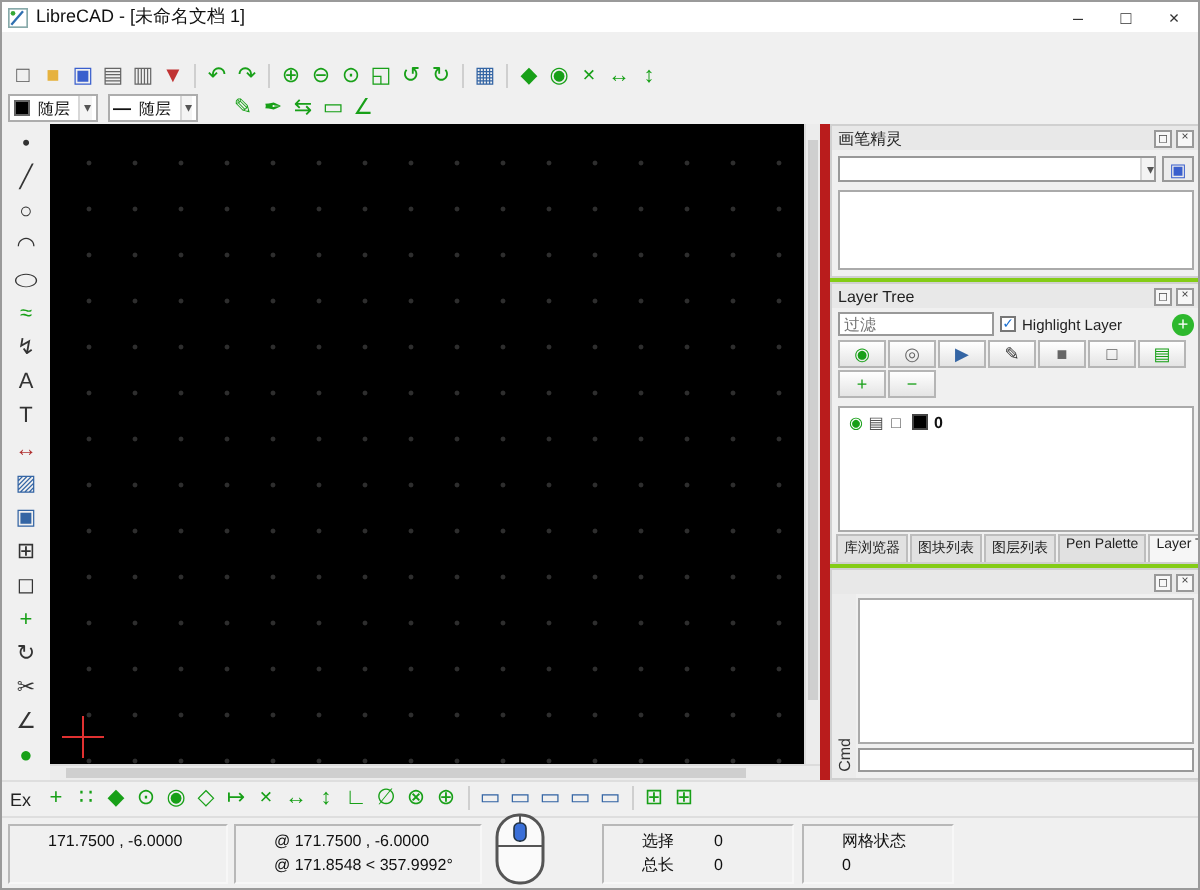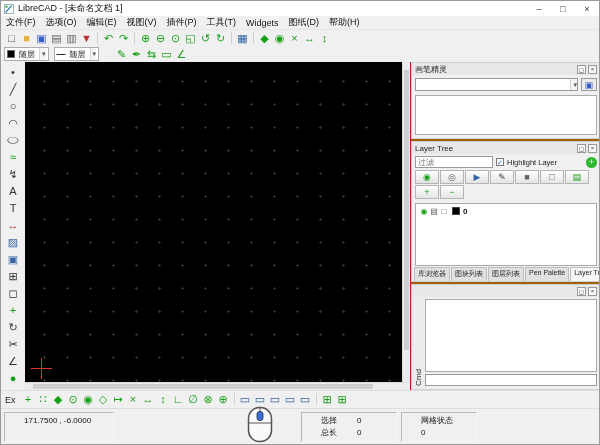--- a/index.html
+++ b/index.html
@@ -40,21 +40,21 @@
   .canvas{position:absolute;left:24px;top:61px;width:377px;height:320px;background:var(--canvas-bg,#000);background-image:radial-gradient(circle,var(--grid-dot,#2e2e2e) 1px,transparent 1.4px);background-size:23px 23px;background-position:8px 8px}
   .cross{position:absolute;background:var(--crosshair-red,#e03131)}
   .cross.h{left:6px;top:306px;width:21px;height:1px}
   .cross.v{left:16px;top:296px;width:1px;height:21px}
   .vscroll{position:absolute;left:401px;top:61px;width:8px;height:320px;background:#ececec;border-left:1px solid #dcdcdc}
   .vscroll .thumb{position:absolute;left:1px;right:1px;top:8px;height:280px;background:#cfcfcf}
   .hscroll{position:absolute;left:24px;top:381px;width:385px;height:8px;background:#ececec;border-top:1px solid #dcdcdc}
   .hscroll .thumb{position:absolute;top:1px;bottom:1px;left:8px;width:340px;background:#cfcfcf}
 
   
-  .dock{position:absolute;left:409px;top:61px;width:191px;height:328px;background:#a16207;border-left:1px solid #b91c1c}
+  .dock{position:absolute;left:409px;top:61px;width:191px;height:328px;background:#84cc16;border-left:5px solid #b91c1c}
   .panel{position:absolute;left:0;right:0;border:1px solid #d0d0d0;background:#f0f0f0}
   #penwiz{top:0;height:77px}
   #layertree{top:79px;height:141px}
   #cmdpanel{top:222px;height:106px}
   .ptitle{height:12px;display:flex;align-items:center;font-size:8px;padding:0 3px;background:#e8e8e8;color:#222}
   .pbtns{margin-left:auto;display:flex;gap:2px}
   .dockbtn{width:9px;height:9px;border:1px solid #999;background:#f7f7f7;font-size:6px;display:flex;align-items:center;justify-content:center;color:#444}
 
   .pwrow{display:flex;align-items:center;margin:3px 3px 0 3px;gap:3px}
   .pwcombo{flex:1;height:13px;border:1px solid #999;background:#fff;display:flex;align-items:center;font-size:8px}
@@ -111,31 +111,20 @@
       <circle cx="3" cy="3.2" r="1.4" fill="#35a835"></circle>
     </svg>
     <span>LibreCAD - [未命名文档 1]</span>
     <div class="wbtns">
       <span class="wbtn">–</span>
       <span class="wbtn">□</span>
       <span class="wbtn">×</span>
     </div>
   </div>
 
-  <div class="menubar">
-      <span class="menuitem">文件(F)</span>
-      <span class="menuitem">选项(O)</span>
-      <span class="menuitem">编辑(E)</span>
-      <span class="menuitem">视图(V)</span>
-      <span class="menuitem">插件(P)</span>
-      <span class="menuitem">工具(T)</span>
-      <span class="menuitem">Widgets</span>
-      <span class="menuitem">图纸(D)</span>
-      <span class="menuitem">帮助(H)</span>
-    </div>
 
   <div class="toolbar t1">
       <span class="icon" style="color: rgb(85, 85, 85);">□</span>
       <span class="icon" style="color: rgb(230, 178, 62);">■</span>
       <span class="icon" style="color: rgb(58, 95, 205);">▣</span>
       <span class="icon" style="color: rgb(102, 102, 102);">▤</span>
       <span class="icon" style="color: rgb(102, 102, 102);">▥</span>
       <span class="icon" style="color: rgb(192, 51, 51);">▼</span>
       <span class="tsep"></span>
       <span class="icon" style="color: rgb(24, 160, 24);">↶</span>
@@ -315,20 +304,24 @@
         <span class="tsep"></span>
         <span class="icon" style="color: rgb(24, 160, 24);">⊞</span>
         <span class="icon" style="color: rgb(24, 160, 24);">⊞</span>
       </span>
   </div>
 
   <div class="statusbar">
     <div class="sblock" id="sb-abs">
       <div>171.7500 , -6.0000</div>
     </div>
+    <div class="sblock" id="sb-rel">
+      <div>@ 171.7500 , -6.0000</div>
+      <div>@ 171.8548 &lt; 357.9992°</div>
+    </div>
     <div class="sblock" id="sb-sel">
       <div class="srow">
         <span class="slabel">选择</span>
         <span>0</span>
       </div>
       <div class="srow">
         <span class="slabel">总长</span>
         <span>0</span>
       </div>
     </div>

